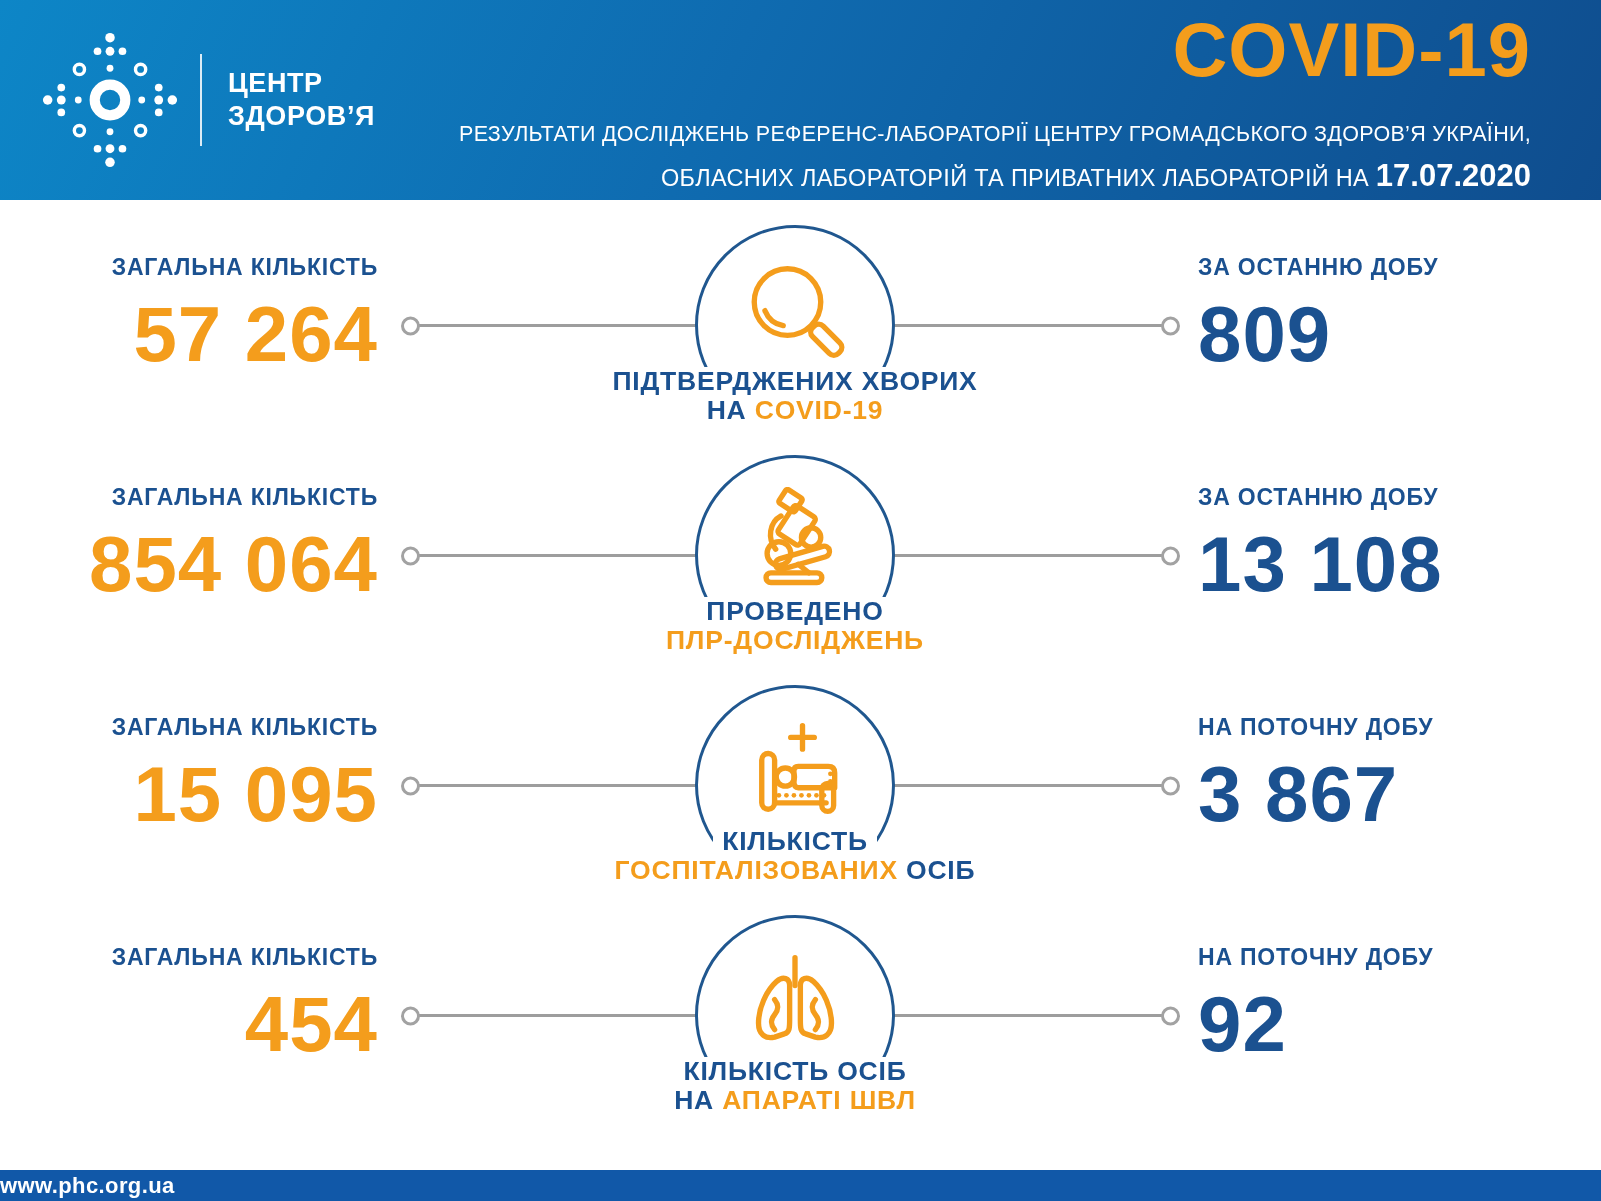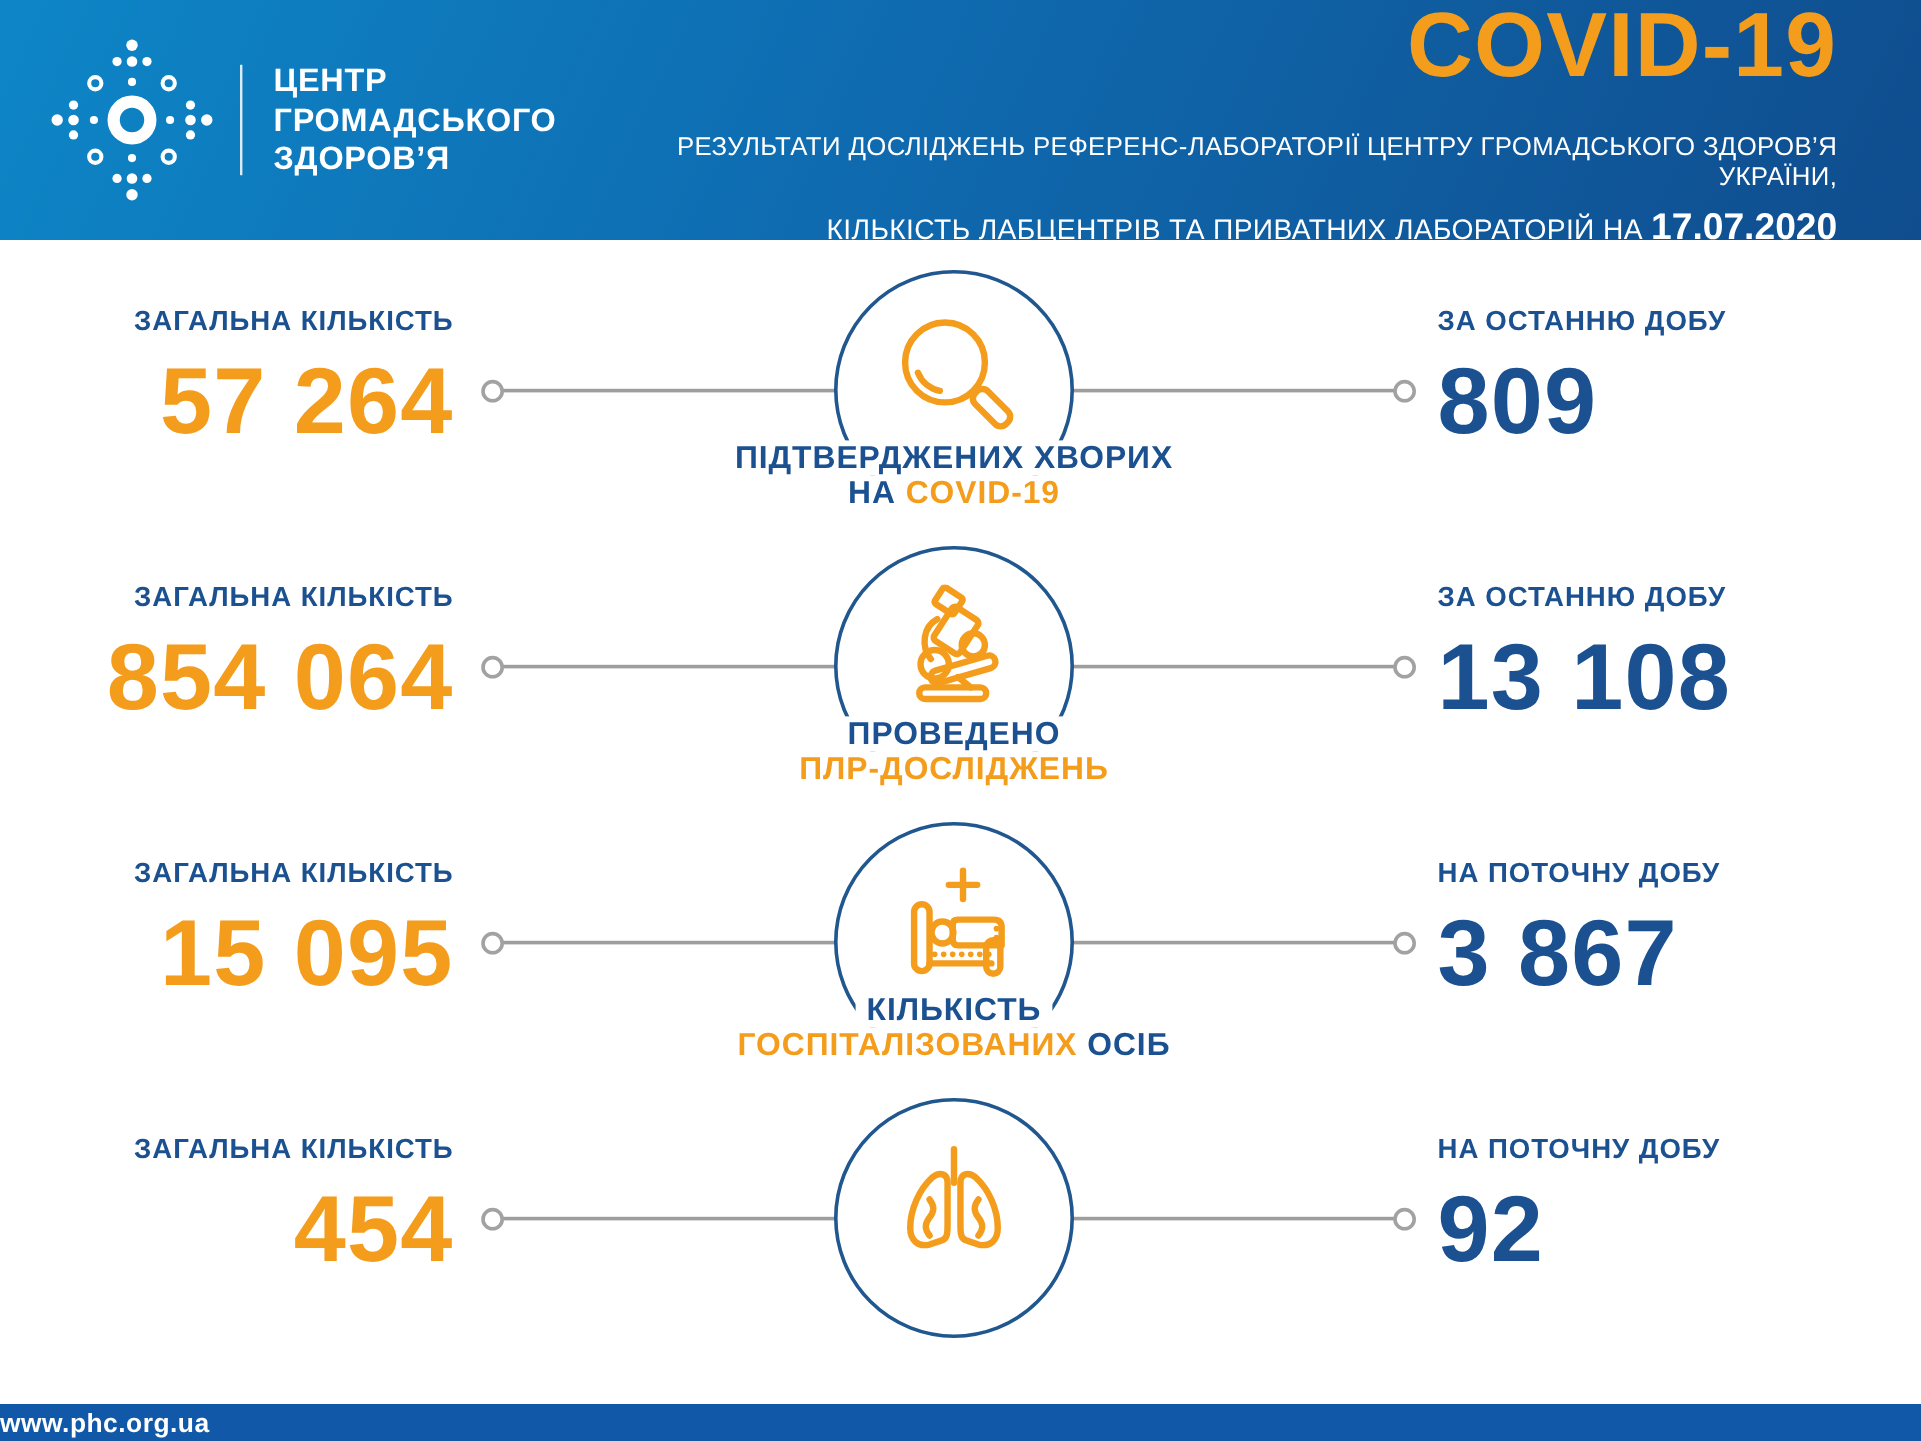--- a/index.html
+++ b/index.html
@@ -110,28 +110,27 @@
 
           <circle cx="-27" cy="-27" r="4.5" fill="none" stroke="#ffffff" stroke-width="3"></circle>
           <circle cx="27" cy="-27" r="4.5" fill="none" stroke="#ffffff" stroke-width="3"></circle>
           <circle cx="-27" cy="27" r="4.5" fill="none" stroke="#ffffff" stroke-width="3"></circle>
           <circle cx="27" cy="27" r="4.5" fill="none" stroke="#ffffff" stroke-width="3"></circle>
         </g>
       </svg>
       <div class="brand-sep"></div>
       <div class="brand-name">
         <div>ЦЕНТР</div>
-        <div>ГРОМАДСЬКОГО</div>
         <div>ЗДОРОВ’Я</div>
       </div>
     </div>
     <div class="head-right">
       <div class="covid-title">COVID-19</div>
       <div class="subtitle1">РЕЗУЛЬТАТИ ДОСЛІДЖЕНЬ РЕФЕРЕНС-ЛАБОРАТОРІЇ ЦЕНТРУ ГРОМАДСЬКОГО ЗДОРОВ’Я УКРАЇНИ,</div>
-      <div class="subtitle2"><span>КІЛЬКІСТЬ ЛАБЦЕНТРІВ ТА ПРИВАТНИХ ЛАБОРАТОРІЙ НА </span><span class="date">17.07.2020</span></div>
+      <div class="subtitle2"><span>ОБЛАСНИХ ЛАБОРАТОРІЙ ТА ПРИВАТНИХ ЛАБОРАТОРІЙ НА </span><span class="date">17.07.2020</span></div>
     </div>
   </div>
 
   <div class="rows">
 
     <div class="row">
       <div class="connector"></div>
       <div class="stat-left">
         <div class="stat-label">ЗАГАЛЬНА КІЛЬКІСТЬ</div>
         <div class="stat-value orange">57 264</div>
@@ -226,20 +225,24 @@
       </div>
       <div class="big-circle">
         <svg viewBox="0 0 110 110" aria-hidden="true">
           <path class="icon-stroke" d="M 55 10 V 36" stroke-width="6"></path>
           <path class="icon-stroke" d="M 50 36 C 50 29 44 27 38 32 C 28 41 21 57 21 71 C 21 81 27 86 36 84 L 45 81 C 50 80 50 75 50 68 Z"></path>
           <path class="icon-stroke" d="M 60 36 C 60 29 66 27 72 32 C 82 41 89 57 89 71 C 89 81 83 86 74 84 L 65 81 C 60 80 60 75 60 68 Z"></path>
           <path class="icon-stroke" d="M 36 49 c 4 5 4 9 0 14 c -4 5 -4 9 0 14" stroke-width="4"></path>
           <path class="icon-stroke" d="M 74 49 c -4 5 -4 9 0 14 c 4 5 4 9 0 14" stroke-width="4"></path>
         </svg>
       </div>
+      <div class="caption">
+        <div class="cap-line">КІЛЬКІСТЬ ОСІБ</div><br>
+        <div class="cap-line"><span class="blue">НА </span><span class="orange">АПАРАТІ ШВЛ</span><span class="blue"></span></div>
+      </div>
       <div class="stat-right">
         <div class="stat-label">НА ПОТОЧНУ ДОБУ</div>
         <div class="stat-value blue">92</div>
       </div>
     </div>
 
   </div>
 
   <div class="footer">
     <span class="footer-url">www.phc.org.ua</span>

